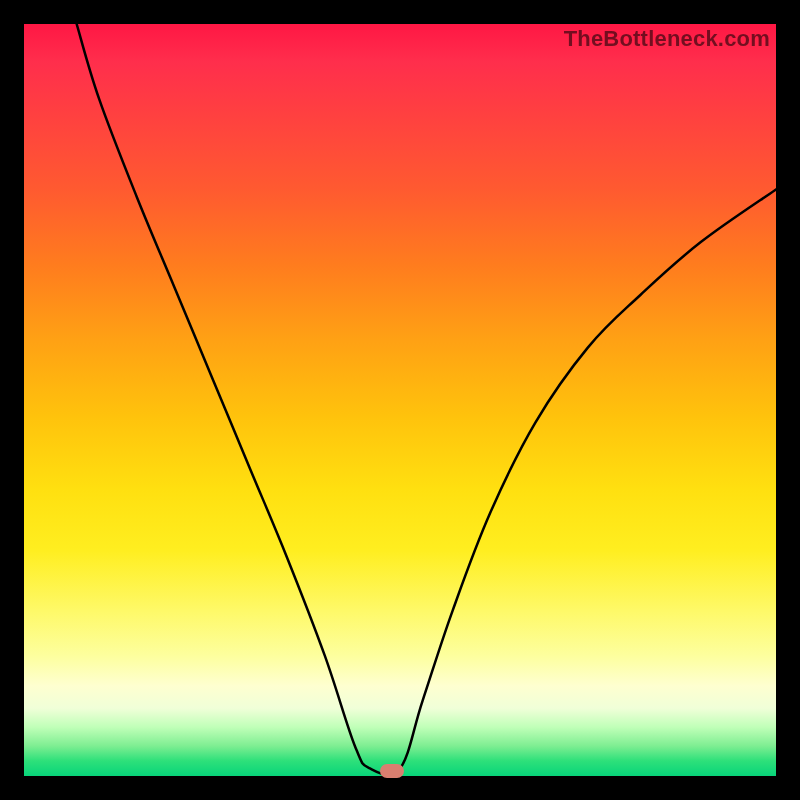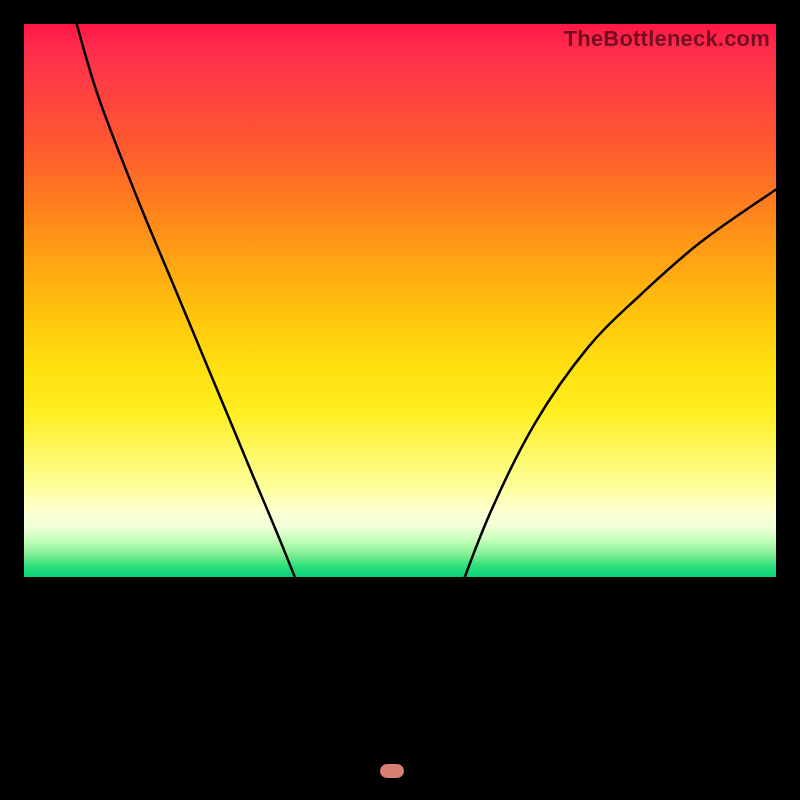--- a/index.html
+++ b/index.html
@@ -8,21 +8,21 @@
     width: 800px;
     height: 800px;
     background: #000000;
     overflow: hidden;
   }
   .plot-frame {
     position: absolute;
     left: 24px;
     top: 24px;
     width: 752px;
-    height: 553px;
+    height: 752px;
     background: linear-gradient(to bottom,
       #ff1744 0%,
       #ff2e4c 5%,
       #ff4040 12%,
       #ff5a30 22%,
       #ff7c1e 32%,
       #ffa114 42%,
       #ffc20c 52%,
       #ffe010 62%,
       #ffee20 70%,

